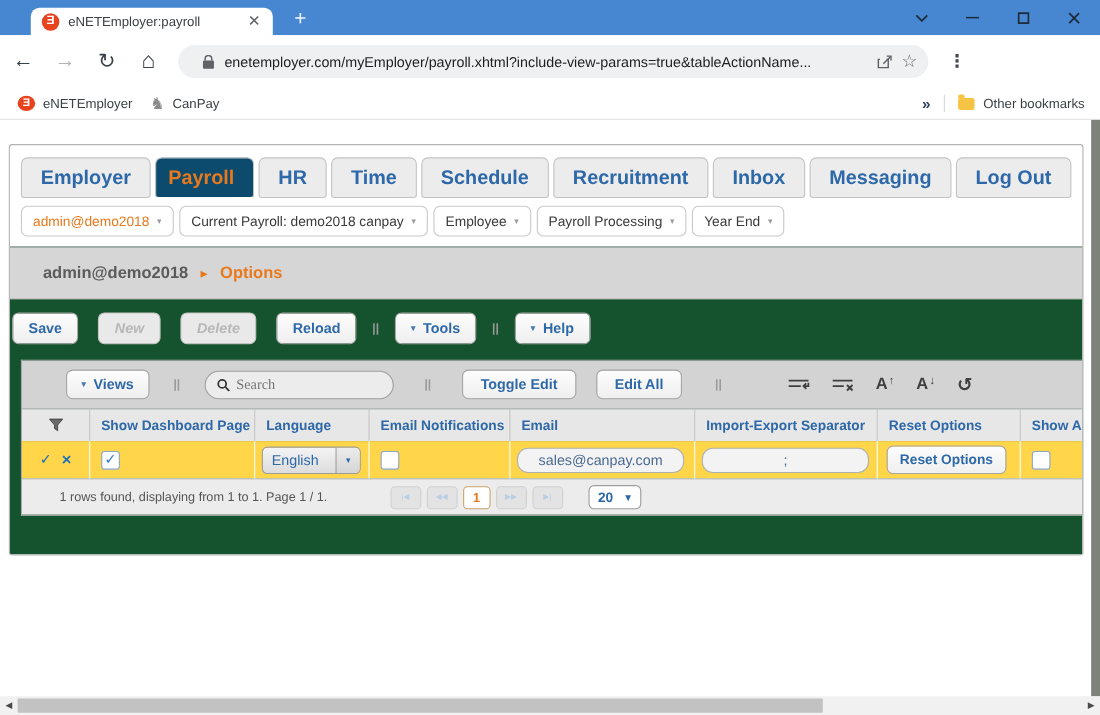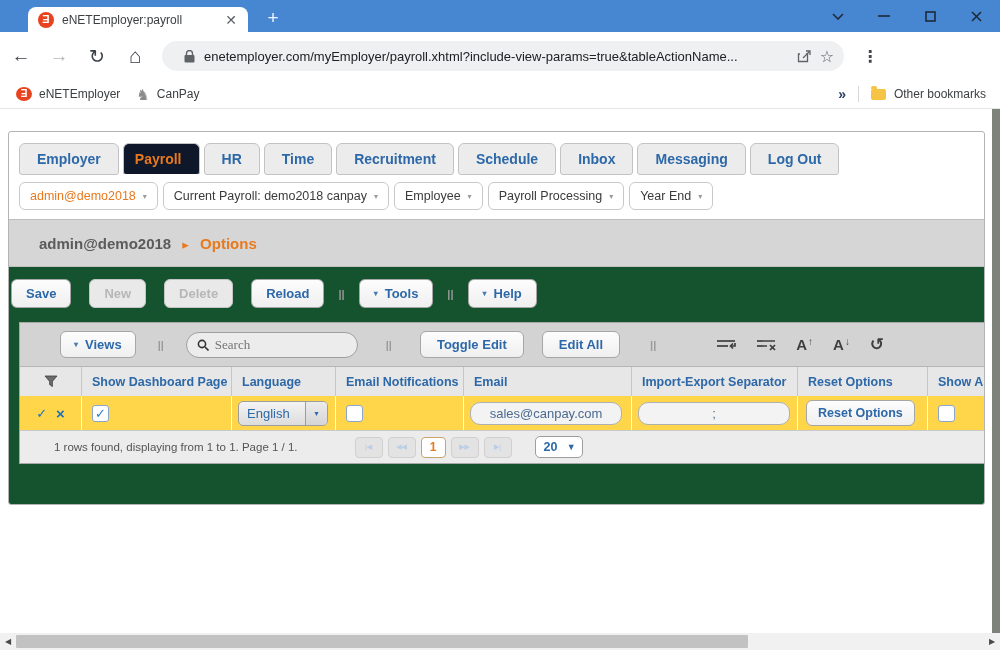--- a/index.html
+++ b/index.html
@@ -48,42 +48,42 @@
   .folder::before { content:""; position:absolute; left:0; top:-3px; width:6px; height:3px;
     background:#f6c445; border-radius:2px 2px 0 0; }
 
   
   .app { position:absolute; left:8px; top:131px; width:977px; height:374px; background:#fff;
     border:1px solid #b3b3b3; border-radius:3px; display:flex; flex-direction:column;
     overflow:hidden; }
 
   .app-tabs { padding:11px 0 0 10px; display:flex; gap:4px; }
   .atab { padding:7px 17px; background:#ececec; border:1px solid #c3c3c3;
-    border-radius:6px 6px 3px 3px; color:#2d68a8; font-weight:bold; font-size:14px;
+    border-radius:6px 6px 3px 3px; color:#2d68a8; font-weight:bold; font-size:18px;
     cursor:pointer; }
-  .atab.active { background:#0f172a; color:#e8791d; border-bottom-color:#fff;padding-left:11px; }
+  .atab.active { background:#0c4a6e; color:#e8791d; border-bottom-color:#fff;padding-left:11px; }
 
   .app-menus { padding:7px 0 9px 10px; display:flex; gap:5px; }
   .pill { background:#fff; border:1px solid #c9c9c9; border-radius:6px; padding:6px 10px;
     font-size:12.5px; color:#3a3a3a; display:flex; align-items:center; cursor:pointer; }
   .pill .caret { color:#9a9a9a; font-size:8px; margin-left:7px; }
   .pill.orange { color:#e8791d; }
 
   .gray { flex:1; background:#14532d; border-top:1px solid #bdbdbd; display:flex;
     flex-direction:column; }
   .breadcrumb { background:#d6d6d6; border-bottom:1px solid #c0c0c0; padding:15px 0 14px 30px;
     font-size:15px; font-weight:bold; color:#5b5b5b; }
   .breadcrumb .sep { color:#e8791d; margin:0 7px; font-size:13px; }
   .breadcrumb .cur { color:#e8791d; }
 
   .btn-row { padding:12px 0 11px 2px; display:flex; align-items:center; }
   .btn { background:linear-gradient(#fdfdfd,#efefef); border:1px solid #a6a6a6;
     border-radius:6px; padding:6px 14px; font-size:13px; font-weight:bold; color:#2d68a8;
     cursor:pointer; display:flex; align-items:center; }
-  .btn.disabled { color:#b7b7b7; border-color:#c4c4c4; background:#e9e9e9; cursor:default; }
+  .btn.disabled { color:#b7b7b7; border-color:#c4c4c4; background:#e9e9e9; cursor:default;font-style:italic; }
   .btn .caret { color:#4a7ab5; font-size:8px; margin-right:7px; }
   .vsep { color:#9a9a9a; font-size:11px; font-weight:bold; margin:0 14px; } .gap18 { margin-left:18px; }
 
   .tableblock { margin:3px 0 0 10px; width:calc(100% - 10px); border:1px solid #a8a8a8;
     border-right:none; overflow:hidden; }
   .tb-toolbar { background:#d3d3d3; border-bottom:1px solid #b5b5b5; display:flex;
     align-items:center; padding:8px 0 8px 40px; }
   .searchbox { width:172px; height:26px; background:#ececec; border:1px solid #9f9f9f;
     border-radius:13px; display:flex; align-items:center; padding:0 10px; }
   .searchbox input { border:none; outline:none; background:transparent; font-size:13px;
@@ -226,22 +226,22 @@
   </div>
 </div>
 
 <div class="app">
 
   <div class="app-tabs">
     <span class="atab">Employer</span>
     <span class="atab active">Payroll</span>
     <span class="atab">HR</span>
     <span class="atab">Time</span>
+    <span class="atab">Schedule</span>
     <span class="atab">Recruitment</span>
-    <span class="atab">Schedule</span>
     <span class="atab">Inbox</span>
     <span class="atab">Messaging</span>
     <span class="atab">Log Out</span>
   </div>
 
   <div class="app-menus">
     <span class="pill orange">
       <span>admin@demo2018</span>
       <span class="caret">▾</span>
     </span>

